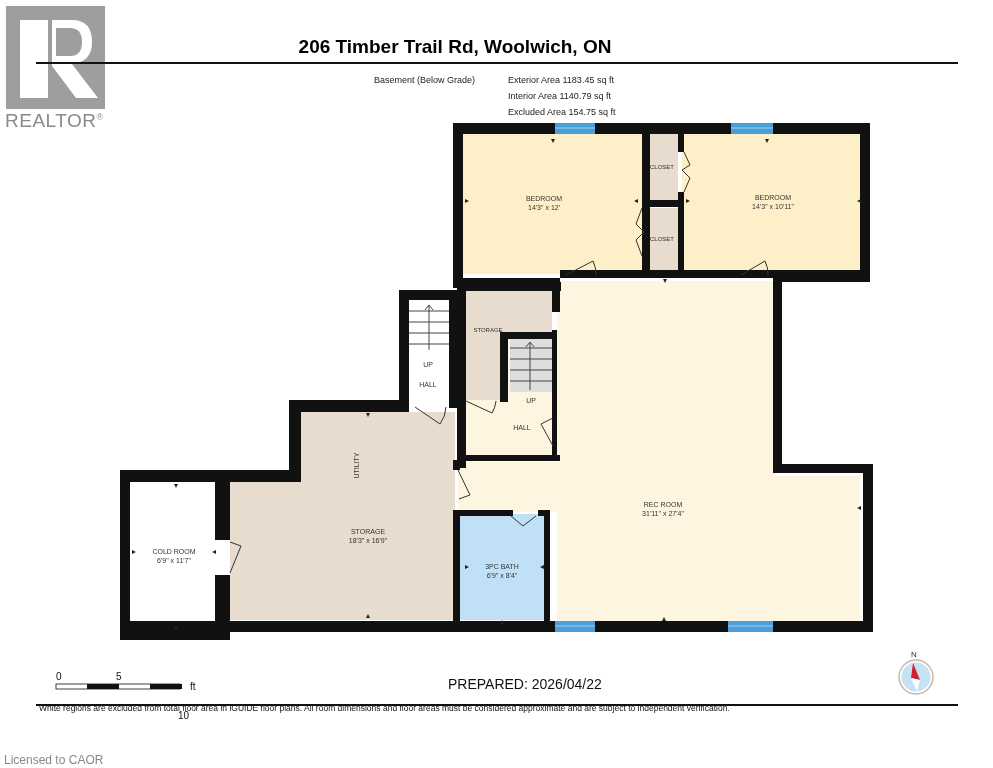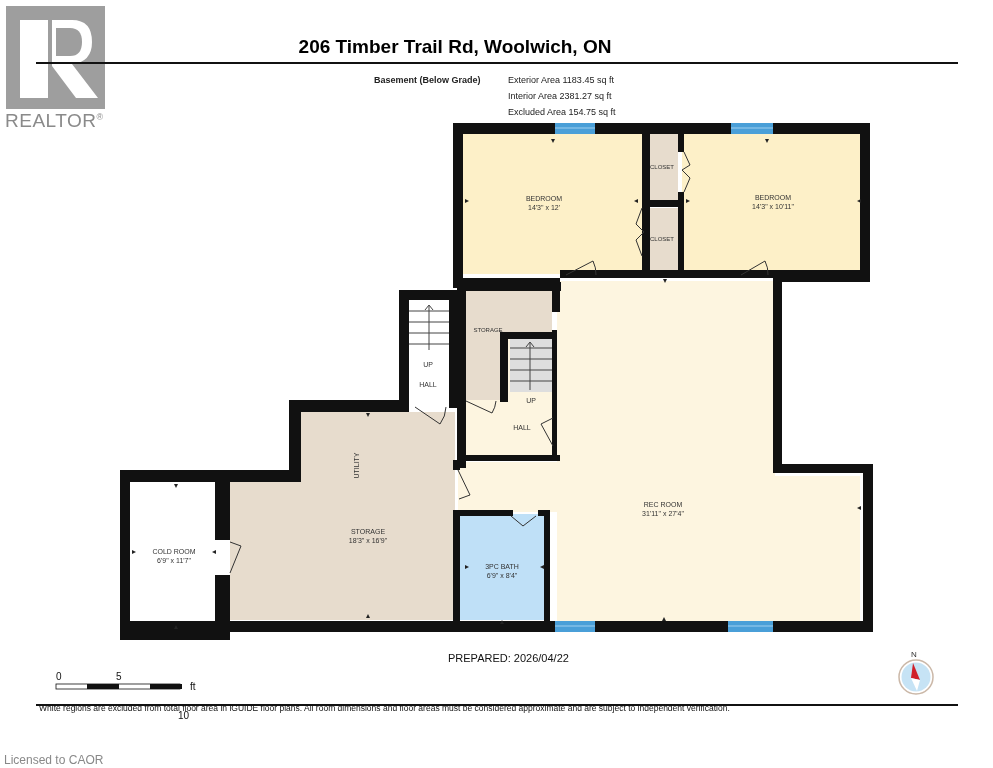--- a/index.html
+++ b/index.html
@@ -4,26 +4,26 @@
 <style>
   html,body{margin:0;padding:0;background:#fff;}
   body{width:993px;height:768px;position:relative;overflow:hidden;font-family:"Liberation Sans",sans-serif;color:#111;}
   .abs{position:absolute;}
   .realtor-logo{left:6px;top:6px;width:99px;height:103px;background:#9e9e9e;}
   .realtor-text{left:5px;top:110px;font-size:19px;color:#8a8a8a;letter-spacing:0.5px;}
   .realtor-text sup{font-size:9px;}
   .title{left:0;width:910px;top:36px;text-align:center;font-weight:bold;font-size:19px;color:#000000;padding-left:0;}
   .title span{margin-left:0;}
   .title-rule{left:36px;top:62px;width:922px;height:2px;background:#111;}
-  .area-label{left:374px;top:75px;font-size:9px;font-weight:bold;color:#222;}
+  .area-label{left:374px;top:75px;font-size:9px;font-weight:normal;color:#222;}
   .area-line{left:508px;font-size:9px;color:#222;}
   svg.plan{position:absolute;left:0;top:0;}
   .room-label{position:absolute;font-size:7px;color:#333;text-align:center;line-height:9px;white-space:nowrap;transform:translateX(-50%);}
   .scale-nums{font-size:10px;color:#111;}
-  .prepared{left:448px;top:652px;font-size:11px;color:#111;}
+  .prepared{left:448px;top:676px;font-size:14px;color:#111;}
   .bottom-rule{left:36px;top:704px;width:922px;height:2px;background:#111;}
   .disclaimer{left:39px;top:703px;font-size:8.5px;color:#111;}
   .licensed{left:4px;top:753px;font-size:12px;color:#888;}
 </style>
 </head>
 <body>
 
 <div class="abs realtor-logo">
   <svg width="99" height="103" viewBox="0 0 99 103">
     <rect x="14" y="14" width="28" height="78" fill="#fff"></rect>
@@ -32,21 +32,21 @@
   </svg>
 </div>
 <div class="abs realtor-text">
   <span>REALTOR</span><sup>®</sup>
 </div>
 
 <div class="abs title"><span>206 Timber Trail Rd, Woolwich, ON</span></div>
 <div class="abs title-rule"></div>
 <div class="abs area-label">Basement (Below Grade)</div>
 <div class="abs area-line" style="top:75px">Exterior Area 1183.45 sq ft</div>
-<div class="abs area-line" style="top:91px">Interior Area 2381.27 sq ft</div>
+<div class="abs area-line" style="top:91px">Interior Area 1140.79 sq ft</div>
 <div class="abs area-line" style="top:107px">Excluded Area 154.75 sq ft</div>
 
 <svg class="plan" width="993" height="768" viewBox="0 0 993 768">
 
   <rect x="462" y="133" width="180" height="141" fill="#fdf0c8"></rect>
   <rect x="650" y="133" width="28" height="70" fill="#e7dccd"></rect>
   <rect x="650" y="208" width="28" height="66" fill="#e7dccd"></rect>
   <rect x="682" y="133" width="178" height="141" fill="#fdf0c8"></rect>
   <rect x="557" y="281" width="218" height="195" fill="#fdf5e0"></rect>
   <rect x="557" y="476" width="303" height="145" fill="#fdf5e0"></rect>

